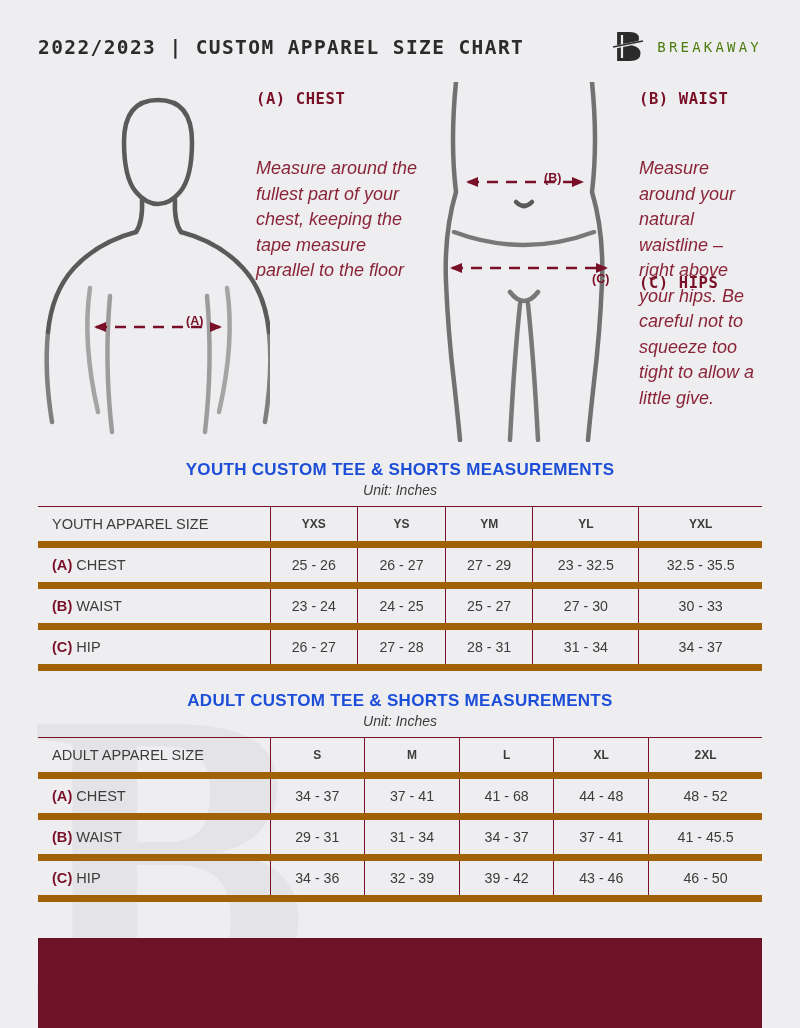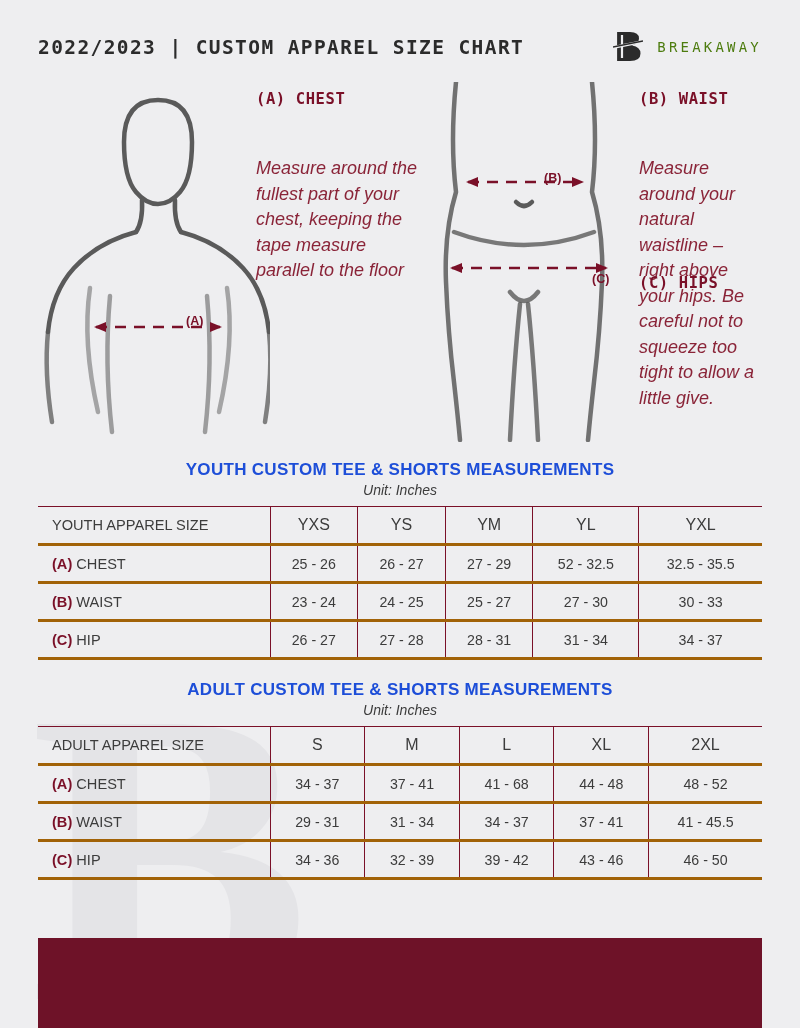--- a/index.html
+++ b/index.html
@@ -129,33 +129,33 @@
     color: #3c3c3c;
     margin-bottom: 8px;
   }
   table {
     width: 100%;
     border-collapse: collapse;
     background: transparent;
   }
   th, td {
     border-top: 1px solid #7a1028;
-    border-bottom: 3px solid #a16207;
+    border-bottom: 7px solid #a16207;
     border-right: 1px solid #7a1028;
     padding: 9px 6px;
     font-size: 14.2px;
     text-align: center;
     color: #3c3c3c;
     height: 38px;
   }
   th:last-child, td:last-child { border-right: none; }
   th:first-child, td:first-child { border-right: 1px solid #7a1028; }
   thead th {
-    font-weight: normal;
-    font-size: 16px;
+    font-weight: bold;
+    font-size: 12px;
   }
   thead th.row-head {
     font-weight: normal;
     text-align: left;
     padding-left: 14px;
     font-size: 14.6px;
   }
   tbody td.row-head {
     text-align: left;
     padding-left: 14px;
@@ -296,21 +296,21 @@
           <th>YL</th>
           <th>YXL</th>
         </tr>
       </thead>
       <tbody>
         <tr>
           <td class="row-head"><span class="tag">(A)</span> <span>CHEST</span></td>
           <td>25 - 26</td>
           <td>26 - 27</td>
           <td>27 - 29</td>
-          <td>52 - 32.5</td>
+          <td>23 - 32.5</td>
           <td>32.5 - 35.5</td>
         </tr>
         <tr>
           <td class="row-head"><span class="tag">(B)</span> <span>WAIST</span></td>
           <td>23 - 24</td>
           <td>24 - 25</td>
           <td>25 - 27</td>
           <td>27 - 30</td>
           <td>30 - 33</td>
         </tr>

